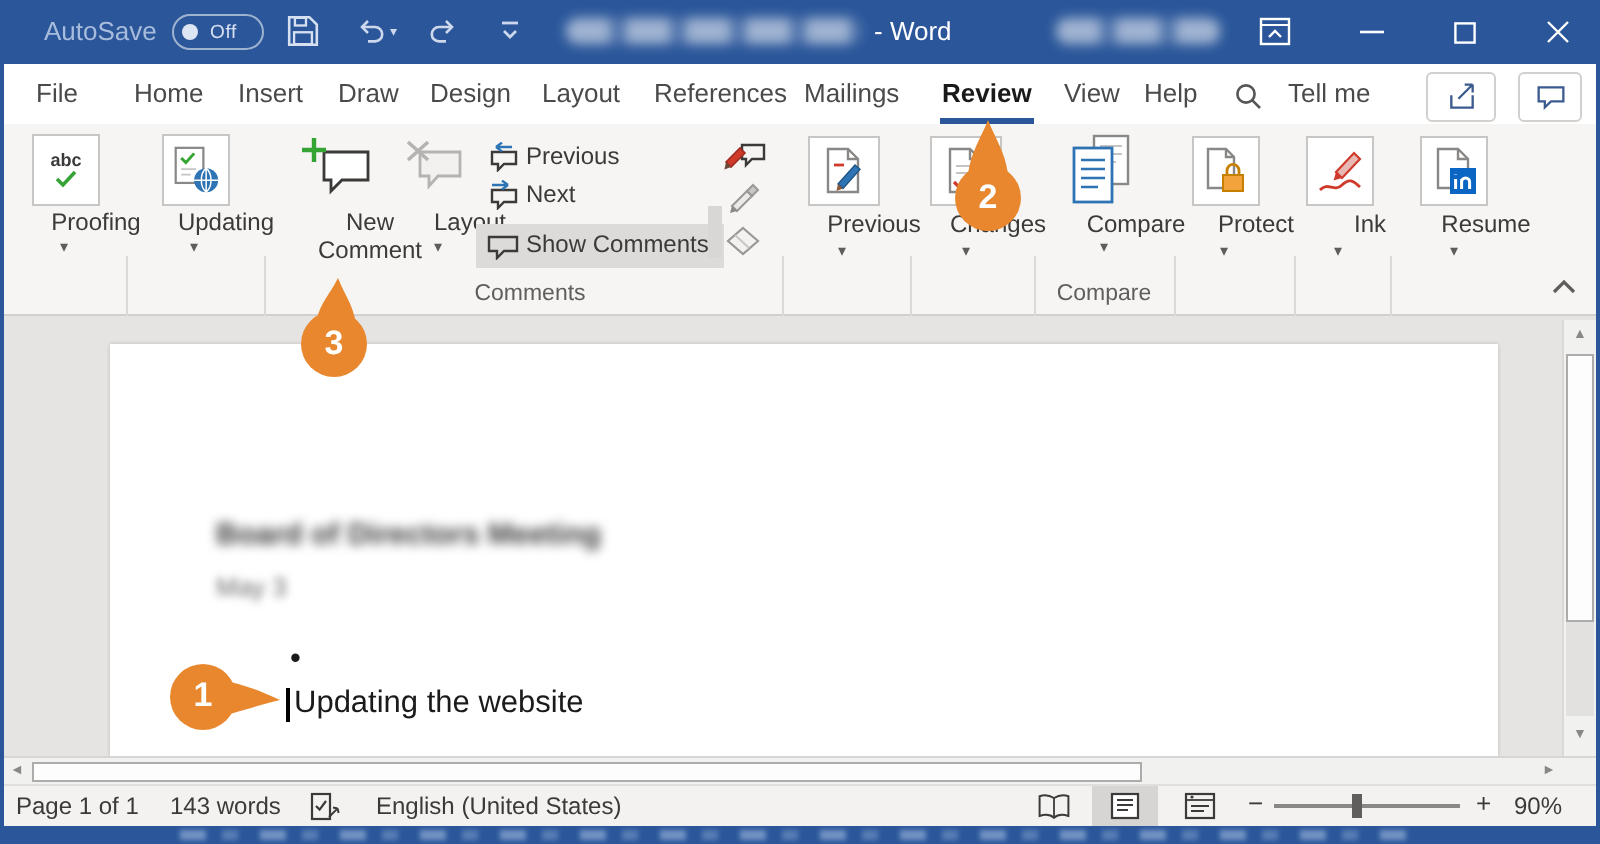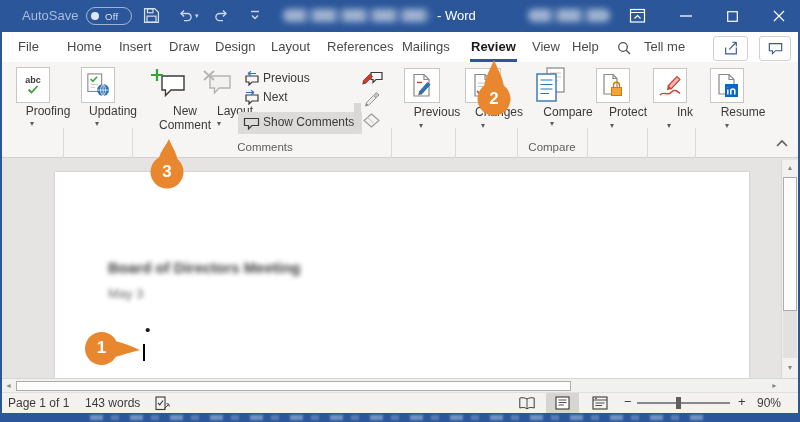--- a/index.html
+++ b/index.html
@@ -327,20 +327,21 @@
     </div>
   </div>
 
   <div class="abs docarea">
     <div class="abs page" style="left:55px;top:14px;"></div>
   </div>
   <div class="abs doc-blur-title" style="left:108px;top:259px;">Board of Directors Meeting</div>
   <div class="abs doc-blur-date" style="left:108px;top:286px;">May 3</div>
   <span class="abs doc-text" style="left:145px;top:321px;">•</span>
   <div class="abs cursor" style="left:143px;top:344px;"></div>
+  <span class="abs doc-text" style="left:147px;top:343px;">Updating the website</span>
 
   <div class="abs vscroll">
     <div class="abs scroll-arrow" style="left:0;top:2px;width:16px;">▲</div>
     <div class="abs thumb" style="left:1px;top:17px;width:14px;height:134px;"></div>
     <div class="abs track-rest" style="left:1px;top:151px;width:14px;height:47px;"></div>
     <div class="abs scroll-arrow" style="left:0;top:202px;width:16px;">▼</div>
   </div>
 
   <div class="abs hscroll">
     <div class="abs scroll-arrow" style="left:2px;top:1px;width:13px;">◄</div>
@@ -351,20 +352,21 @@
   <div class="abs statusbar">
     <span class="abs sb-text" style="left:8px;">Page 1 of 1</span>
     <span class="abs sb-text" style="left:85px;">143 words</span>
     <div class="abs" style="left:155px;top:3px;">
       <svg width="15" height="15" viewBox="0 0 15 15">
         <rect x="1" y="1" width="9" height="12.5" fill="none" stroke="#3b3a39" stroke-width="1.1"></rect>
         <path d="M3 7 L4.8 8.8 L8 4.5" fill="none" stroke="#3b3a39" stroke-width="1.1"></path>
         <path d="M9.5 12.5 L13.8 8.2 M13.8 8.2 l0.5 2.3 M13.8 8.2 l-2.3 -0.5" fill="none" stroke="#3b3a39" stroke-width="1"></path>
       </svg>
     </div>
+    <span class="abs sb-text" style="left:188px;">English (United States)</span>
     <div class="abs" style="left:518px;top:3px;">
       <svg width="18" height="15" viewBox="0 0 20 16">
         <path d="M2 2 C5 1,8 1.8,10 3 C12 1.8,15 1,18 2 V13 C15 12,12 12.2,10 14 C8 12.2,5 12,2 13 Z" fill="none" stroke="#3b3a39" stroke-width="1.1"></path>
         <path d="M10 3 V14" stroke="#3b3a39" stroke-width="1"></path>
       </svg>
     </div>
     <div class="abs sb-activeview" style="left:546px;top:0;width:33px;height:20px;">
       <svg class="abs" style="left:9px;top:3px;" width="15" height="14" viewBox="0 0 15 14">
         <rect x="1" y="1" width="13" height="12" fill="#fff" stroke="#3b3a39" stroke-width="1.1"></rect>
         <path d="M3.5 4 H11.5 M3.5 6.5 H11.5 M3.5 9 H9" stroke="#3b3a39" stroke-width="0.9"></path>

